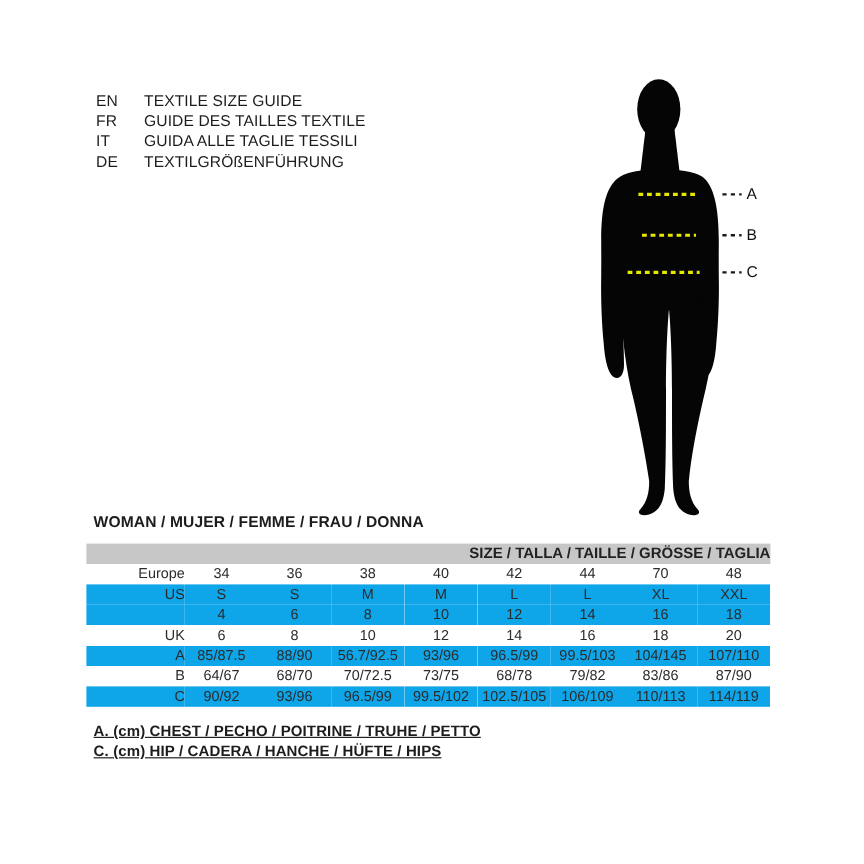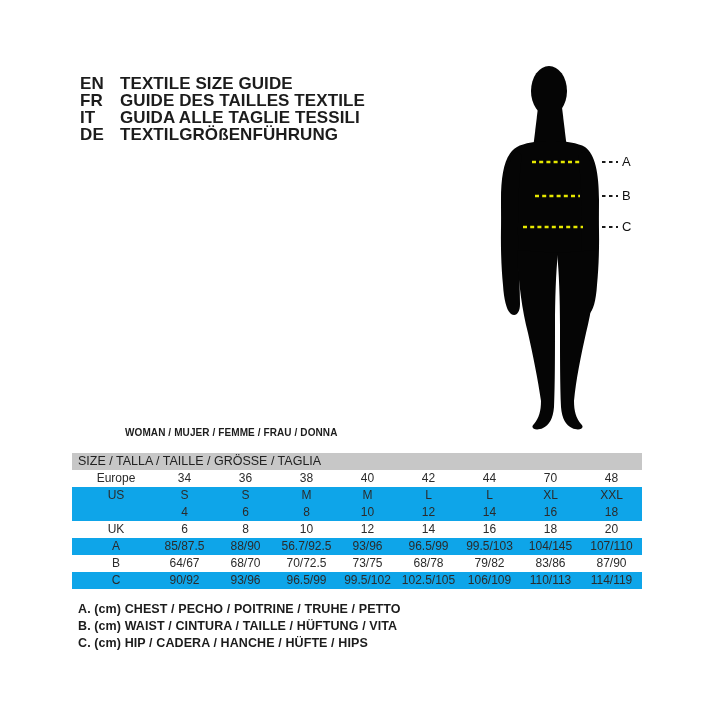--- a/index.html
+++ b/index.html
@@ -5,52 +5,52 @@
   html,body{margin:0;padding:0;}
   body{
     width:720px;height:720px;position:relative;overflow:hidden;
     background:#ffffff;color:#222;
     font-family:"Liberation Sans", sans-serif;
   }
 
   
   .lang-block{position:absolute;left:80px;top:75px;}
   .lang-row{display:flex;height:17px;line-height:17px;
-    font-weight:bold;font-size:17px;letter-spacing:0.1px;color:#1c1c1c;}
+    font-weight:normal;font-size:13px;letter-spacing:0.1px;color:#1c1c1c;}
   .lang-code{width:40px;}
 
   
   .figure-wrap{position:absolute;left:480px;top:55px;width:160px;height:380px;}
   .figure-wrap svg{display:block;}
   .measure-label{position:absolute;width:18px;height:16px;line-height:16px;
     font-size:13px;color:#111;text-align:left;}
   .measure-label.a{left:622px;top:154px;}
   .measure-label.b{left:622px;top:188px;}
   .measure-label.c{left:622px;top:219px;}
 
   
   .woman-title{position:absolute;left:78px;top:427px;
-    font-weight:bold;font-size:10px;color:#1c1c1c;letter-spacing:0.1px;margin-left:47px;}
+    font-weight:bold;font-size:13px;color:#1c1c1c;letter-spacing:0.1px;}
 
   
   .size-table{position:absolute;left:72px;top:453px;width:570px;
     border-collapse:collapse;table-layout:fixed;
     font-size:12px;color:#2b2b2b;}
   .size-table th{
-    background:#c7c7c7;font-weight:normal;text-align:left;
-    height:17px;line-height:17px;padding:0 16px 0 6px;
+    background:#c7c7c7;font-weight:bold;text-align:right;
+    height:17px;line-height:17px;padding:0 0 0 6px;
     font-size:12.5px;color:#222;}
   .size-table td{
     height:17px;line-height:17px;padding:0;text-align:center;
     white-space:nowrap;overflow:hidden;}
-  .size-table td.rowlabel{text-align:center;padding-left:6px;}
+  .size-table td.rowlabel{text-align:right;padding-left:6px;}
   .size-table tr.shaded{background:#0ea5e9;}
 
   
-  .notes{position:absolute;left:78px;top:601px;}
+  .notes{position:absolute;left:78px;top:601px;text-decoration:underline;}
   .note-line{height:17px;line-height:17px;font-weight:bold;
     font-size:12.5px;color:#1c1c1c;letter-spacing:0.1px;}
 </style>
 </head>
 <body>
 
 <div class="lang-block">
   <div class="lang-row">
     <span class="lang-code">EN</span>
     <span class="lang-label">TEXTILE SIZE GUIDE</span>
@@ -189,15 +189,14 @@
       <td>102.5/105</td>
       <td>106/109</td>
       <td>110/113</td>
       <td>114/119</td>
     </tr>
   </tbody>
 </table>
 
 <div class="notes">
   <div class="note-line">A. (cm) CHEST / PECHO / POITRINE / TRUHE / PETTO</div>
-  <div class="note-line">B. (cm) WAIST / CINTURA / TAILLE / HÜFTUNG / VITA</div>
   <div class="note-line">C. (cm) HIP / CADERA / HANCHE / HÜFTE / HIPS</div>
 </div>
 
 </body></html>

